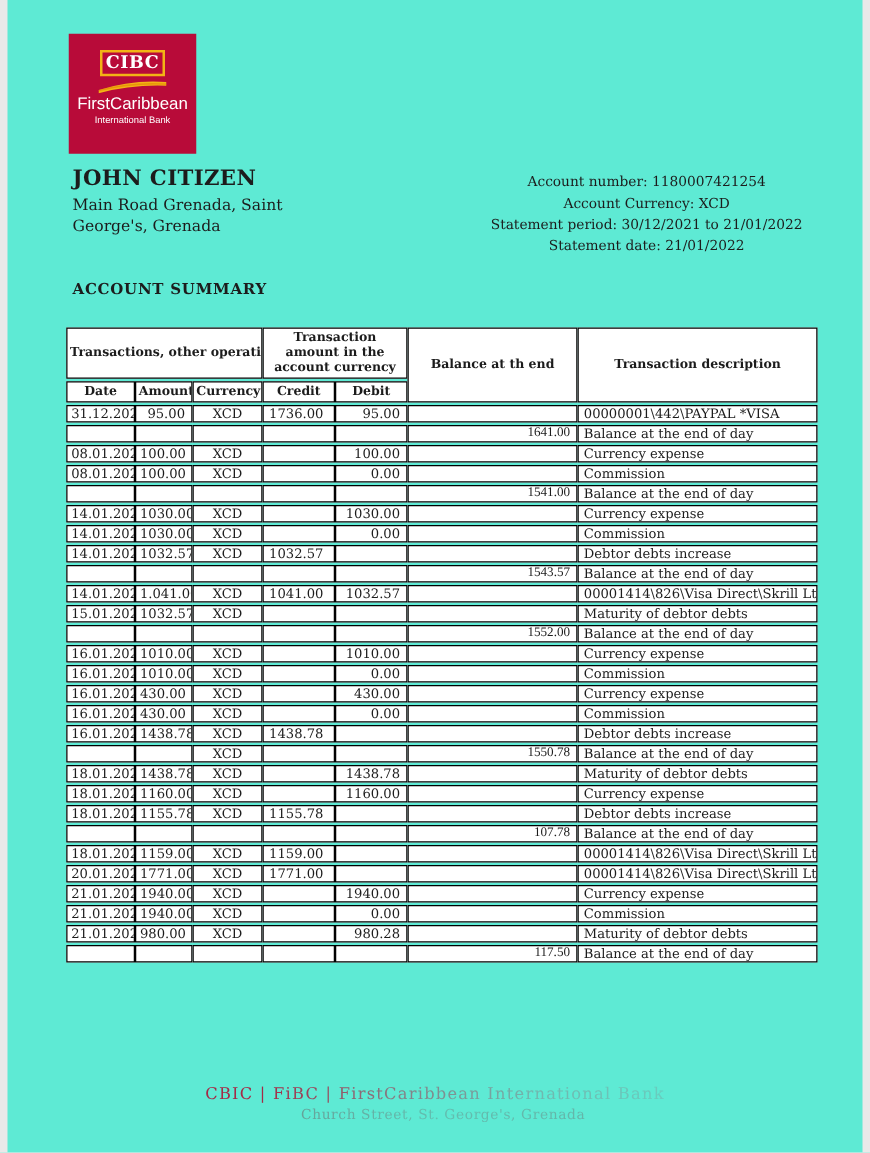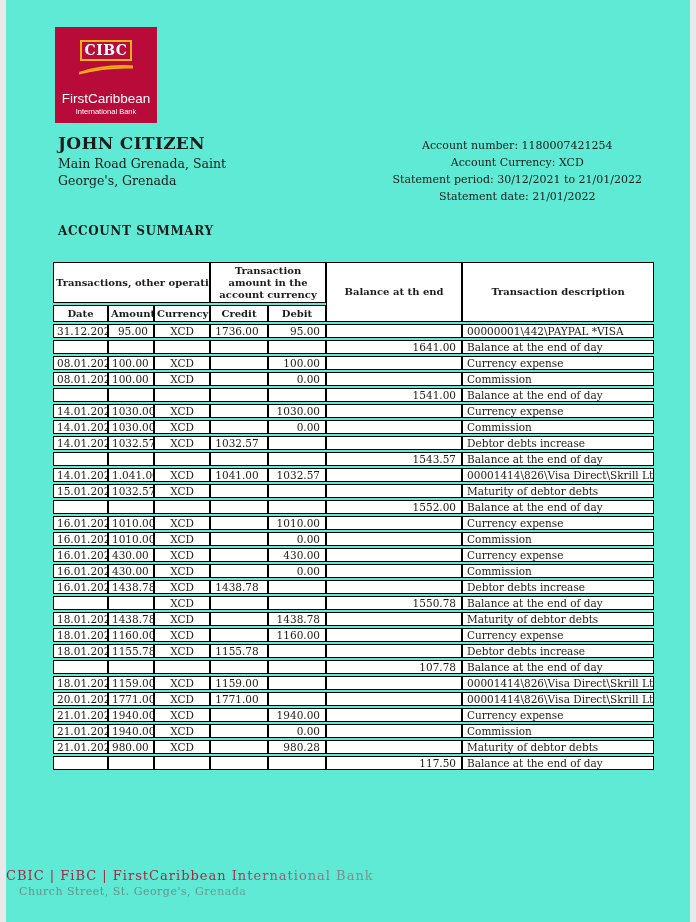--- a/index.html
+++ b/index.html
@@ -14,21 +14,21 @@
     background:#b80b39;text-align:center;
   }
   .cibc-box{
     display:inline-block;margin-top:13px;border:2px solid #f2b415;
     color:#ffffff;font-weight:bold;font-size:14px;line-height:17px;
     padding:0 3px;letter-spacing:0.5px;font-family:"DejaVu Serif", serif;
   }
   .swoosh{display:block;margin:1px auto 0 auto;}
   .logo-name{
     color:#ffffff;font-family:"Liberation Sans", sans-serif;
-    font-size:13.5px;margin-top:16px;font-weight:400;
+    font-size:13.5px;margin-top:0;font-weight:400;
   }
   .logo-tagline{
     color:#ffffff;font-family:"Liberation Sans", sans-serif;
     font-size:7.5px;margin-top:1px;
   }
   
   .customer{position:absolute;left:52px;top:135px;font-size:12.5px;line-height:17px;}
   .customer-name{font-weight:bold;font-size:17px;margin-bottom:3px;letter-spacing:0.3px;}
   .acct-info{
     position:absolute;right:48px;top:137px;text-align:center;
@@ -51,24 +51,24 @@
   }
   .tx-table th{font-weight:bold;font-size:10px;line-height:12px;text-align:center;padding:1px 2px;}
   .tx-table thead tr.group-row th{height:37px;}
   .tx-table thead tr.sub-row th{height:13px;}
   .tx-table td{height:12px;line-height:12px;}
   .col-date{text-align:left;}
   .col-amount{text-align:right;padding-right:5px !important;}
   .col-currency{text-align:center;}
   .col-credit{text-align:center;padding-right:7px !important;}
   .col-debit{text-align:right;padding-right:5px !important;}
-  .col-balance{text-align:right;padding-right:5px !important;}
+  .col-balance{text-align:right;padding-right:5px !important;font-family:Liberation Serif, serif;}
   .col-description{text-align:left;padding-left:4px !important;margin-top:17px;}
   
-  .footer{position:absolute;left:0;top:868px;width:100%;text-align:left;}
+  .footer{position:absolute;left:0;top:868px;width:100%;text-align:center;}
   .footer-line1{
     font-size:13px;color:#a8203f;letter-spacing:1px;
     filter:blur(0.3px);
     -webkit-mask-image:linear-gradient(90deg,rgba(0,0,0,.95) 0 30%,rgba(0,0,0,.55) 45%,rgba(0,0,0,.25) 62%,rgba(0,0,0,.12) 80%,rgba(0,0,0,.2) 100%);
     mask-image:linear-gradient(90deg,rgba(0,0,0,.95) 0 30%,rgba(0,0,0,.55) 45%,rgba(0,0,0,.25) 62%,rgba(0,0,0,.12) 80%,rgba(0,0,0,.2) 100%);
   }
   .footer-line2{
     font-size:11px;color:#6d6d6d;margin-top:2px;letter-spacing:0.5px;
     filter:blur(0.4px);
     -webkit-mask-image:linear-gradient(90deg,rgba(0,0,0,.7) 0 25%,rgba(0,0,0,.35) 50%,rgba(0,0,0,.45) 75%,rgba(0,0,0,.2) 100%);

